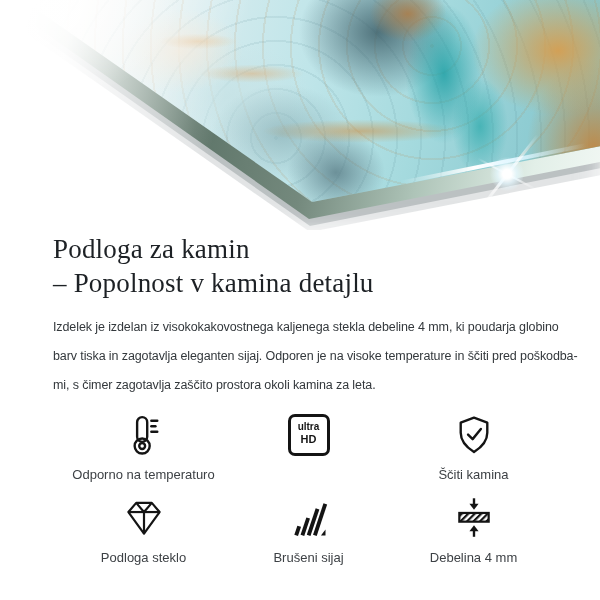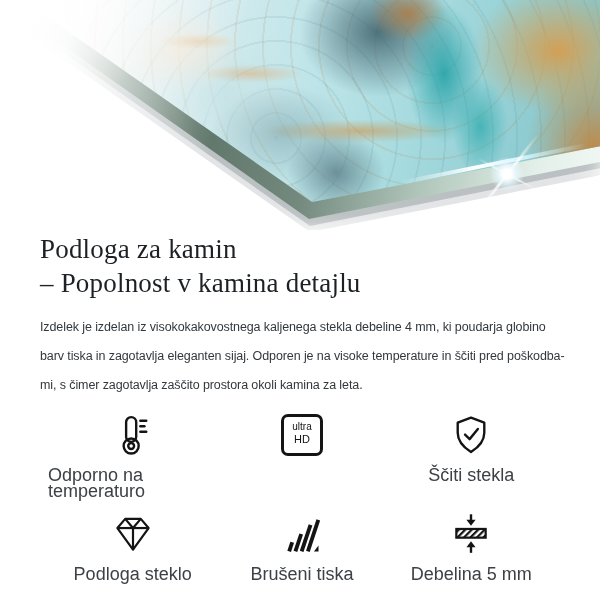--- a/index.html
+++ b/index.html
@@ -66,42 +66,42 @@
     position:absolute;left:50%;top:50%;width:100px;height:2.6px;margin:-1.3px 0 0 -50px;
     transform:rotate(-52deg);
     background:linear-gradient(90deg, rgba(255,255,255,0), #ffffff 45%, #ffffff 55%, rgba(255,255,255,0));
   }
   .sparkle .ray2{
     position:absolute;left:50%;top:50%;width:66px;height:2.2px;margin:-1.1px 0 0 -33px;
     transform:rotate(28deg);
     background:linear-gradient(90deg, rgba(255,255,255,0), #ffffff 45%, #ffffff 55%, rgba(255,255,255,0));
   }
   
-  .content{padding:0 36px 0 40px;}
+  .content{padding:0 36px 0 53px;}
   .title{
     margin:2px 0 0 0;font-family:"Liberation Serif","DejaVu Serif",serif;
     font-weight:400;font-size:27px;line-height:34px;color:#1d2125;letter-spacing:0.2px;
   }
   .title span{display:block;}
   .desc{
     margin-top:13px;width:530px;
     font-size:12.5px;line-height:29px;letter-spacing:-0.1px;color:#33383c;
   }
   
   .features{
     margin-top:6px;padding:0 8px;
     display:grid;grid-template-columns:repeat(3,1fr);row-gap:13px;
   }
   .feature{display:flex;flex-direction:column;align-items:center;}
   .feature .icon-box{height:44px;display:flex;align-items:center;justify-content:center;}
-  .feature .label{margin-top:10px;font-size:18px;line-height:16px;color:#3d4145;}
+  .feature .label{margin-top:10px;font-size:13px;line-height:16px;color:#3d4145;}
   .uhd{
     width:36px;height:36px;border:3px solid #141414;border-radius:7px;
     display:flex;flex-direction:column;align-items:center;justify-content:center;
-    color:#141414;font-weight:normal;
+    color:#141414;font-weight:bold;
   }
   .uhd .t1{font-size:10px;line-height:10px;}
   .uhd .t2{font-size:11px;line-height:15px;}
   svg.fi{display:block;}
 </style>
 </head>
 <body>
 
 <div class="hero">
   <div class="glass-shadow-soft"></div>
@@ -149,21 +149,21 @@
       </div>
     </div>
 
     <div class="feature">
       <div class="icon-box">
         <svg class="fi" width="44" height="44" viewBox="0 0 48 48" fill="none" stroke="#141414" stroke-width="2.6" stroke-linecap="round" stroke-linejoin="round">
           <path d="M24 5 L38.5 10.5 V21.5 C38.5 31.5 32 37.5 24 42.5 C16 37.5 9.5 31.5 9.5 21.5 V10.5 Z"></path>
           <path d="M17.5 23.5 L22.5 28.5 L31.5 17.5"></path>
         </svg>
       </div>
-      <span class="label">Ščiti stekla</span>
+      <span class="label">Ščiti kamina</span>
     </div>
 
     <div class="feature">
       <div class="icon-box">
         <svg class="fi" width="44" height="44" viewBox="0 0 48 48" fill="none" stroke="#141414" stroke-width="2.4" stroke-linejoin="round">
           <path d="M15.5 7.5 H32.5 L41 17.5 L24 41 L7 17.5 Z"></path>
           <path d="M7 17.5 H41"></path>
           <path d="M15.5 7.5 L24 17.5 L32.5 7.5"></path>
           <path d="M24 17.5 L24 41"></path>
         </svg>
@@ -174,36 +174,36 @@
     <div class="feature">
       <div class="icon-box">
         <svg class="fi" width="44" height="44" viewBox="0 0 48 48" fill="none" stroke="#141414" stroke-width="4.2">
           <path d="M10 43 L13.3 33"></path>
           <path d="M16.8 43 L23.1 24"></path>
           <path d="M23.6 43 L33.3 14"></path>
           <path d="M30.4 43 L41.8 8.5"></path>
           <path d="M37 43 L42 43 L42 36.5 Z" fill="#141414" stroke="none"></path>
         </svg>
       </div>
-      <span class="label">Brušeni tiska</span>
+      <span class="label">Brušeni sijaj</span>
     </div>
 
     <div class="feature">
       <div class="icon-box">
         <svg class="fi" width="44" height="44" viewBox="0 0 48 48">
           <defs>
             <pattern id="hatch" width="5" height="5" patternUnits="userSpaceOnUse" patternTransform="rotate(45)">
               <rect width="5" height="5" fill="#ffffff"></rect>
               <rect width="2.4" height="5" fill="#141414"></rect>
             </pattern>
           </defs>
           <path d="M24 2.5 V9" stroke="#141414" stroke-width="2.6"></path>
           <path d="M19 8.5 L24 15 L29 8.5 Z" fill="#141414"></path>
           <rect x="8" y="18.5" width="32" height="9.5" fill="url(#hatch)" stroke="#141414" stroke-width="2.4"></rect>
           <path d="M19 38.5 L24 32 L29 38.5 Z" fill="#141414"></path>
           <path d="M24 38 V44.5" stroke="#141414" stroke-width="2.6"></path>
         </svg>
       </div>
-      <span class="label">Debelina 5 mm</span>
+      <span class="label">Debelina 4 mm</span>
     </div>
 
   </div>
 </div>
 
 </body></html>

